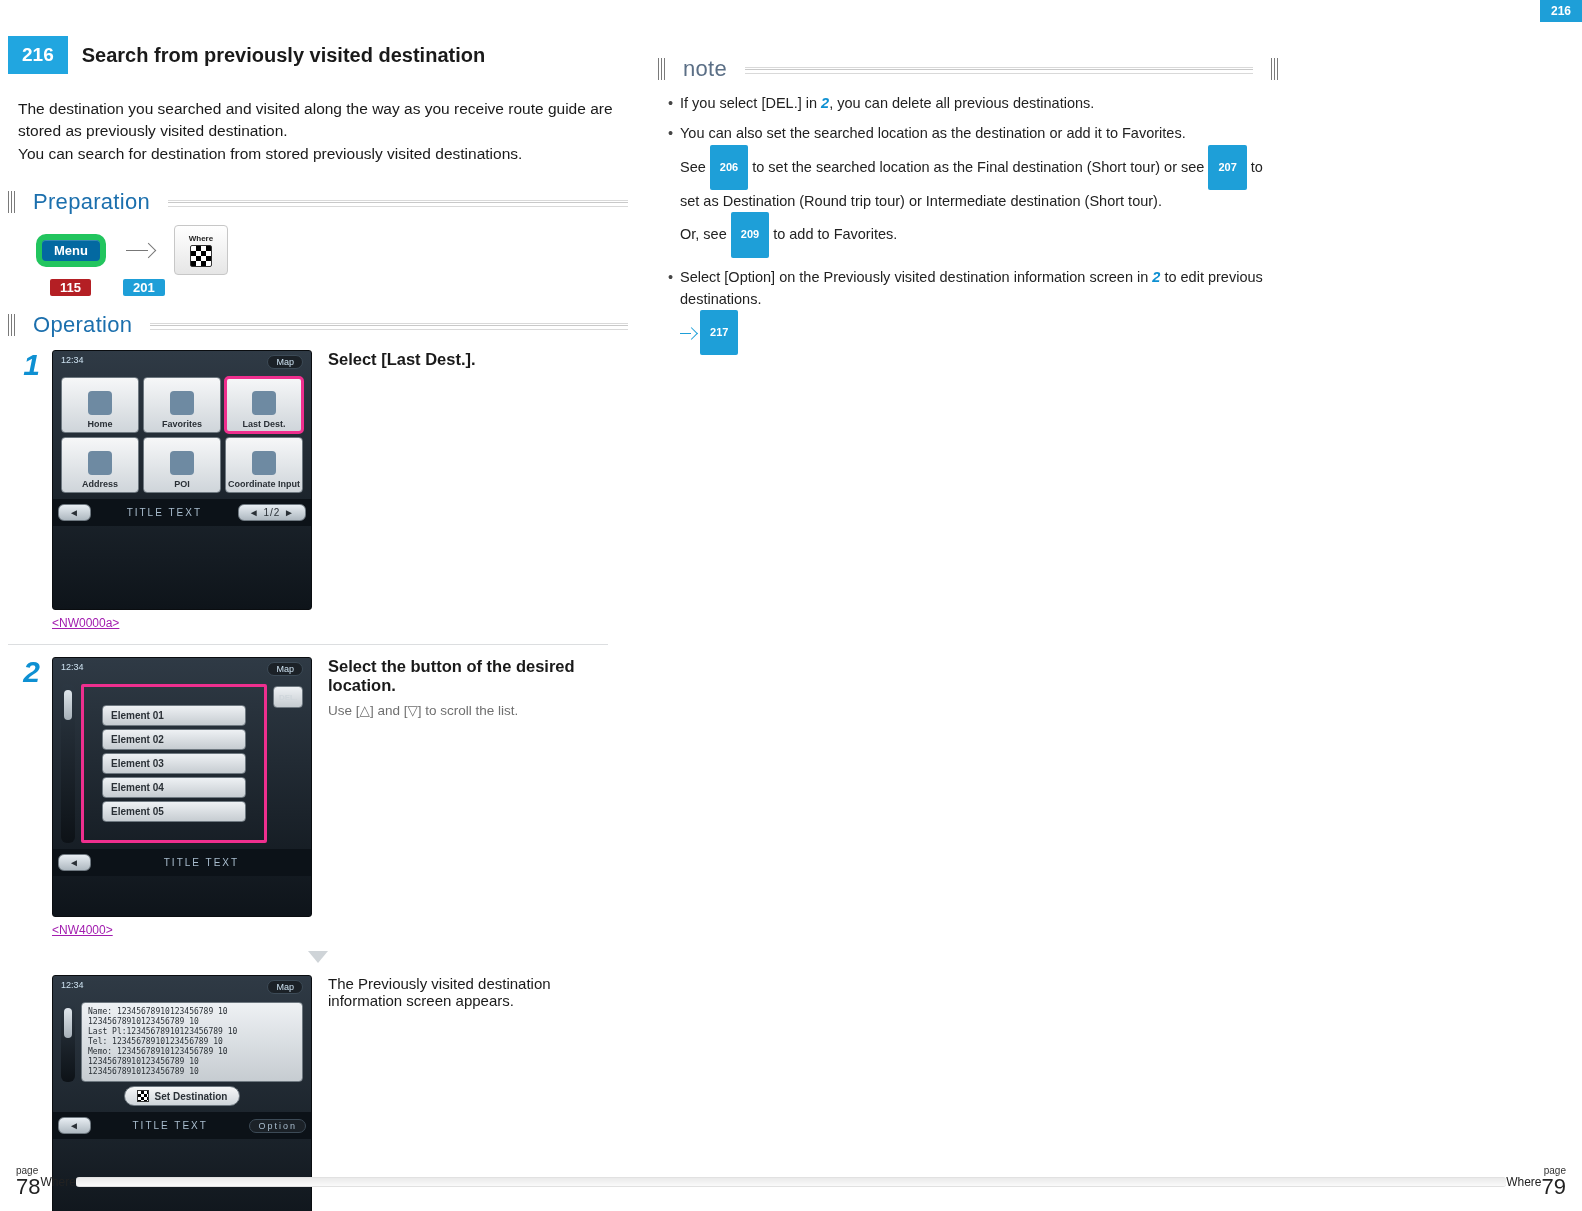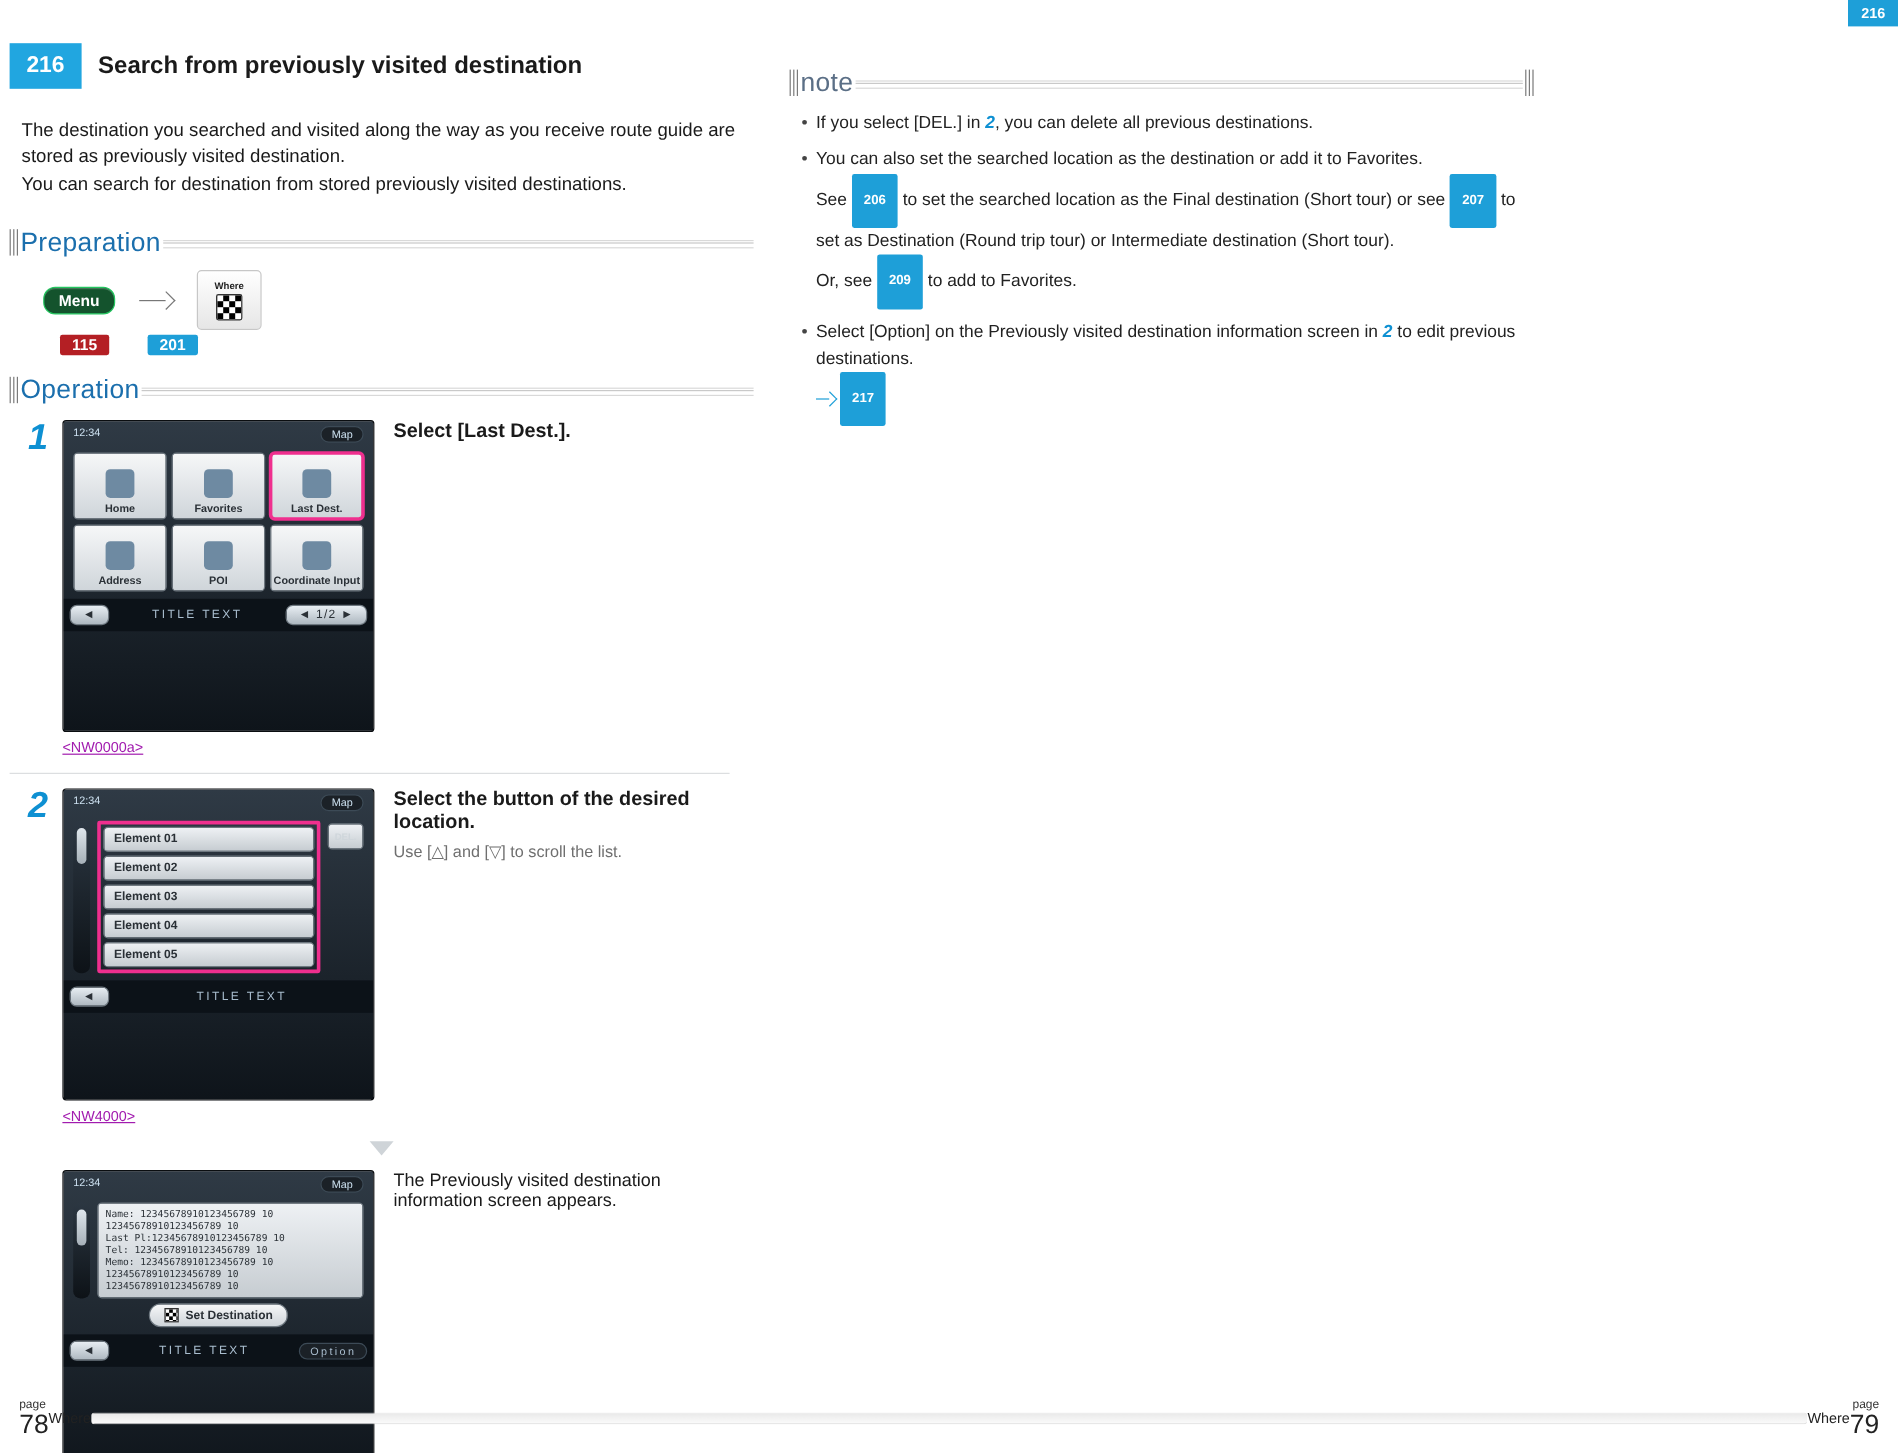--- a/index.html
+++ b/index.html
@@ -56,21 +56,21 @@
     align-items: center;
     color: #1a1a1a;
   }
 
   .intro { font-size: 15.5px; line-height: 1.45; color: #1a1a1a; margin: 0 0 24px 10px; }
 
   
   .rule-title {
     display: flex;
     align-items: center;
-    gap: 2px;
+    gap: 18px;
     margin: 16px 0 10px 0;
   }
   .rule-title .stripes-before {
     display: inline-flex;
     gap: 2px;
   }
   .rule-title .stripes-before span {
     display: inline-block; width: 1px; height: 22px; background: #7a7a7a;
   }
   .rule-title .label { color: #5a6a75; font-size: 22px; letter-spacing: .3px; }
@@ -84,27 +84,27 @@
   .rule-title .line::before, .rule-title .line::after {
     content: ""; position: absolute; left: 0; right: 0; height: 1px; background: #d9d9d9;
   }
   .rule-title .line::before { top: -3px; }
   .rule-title .line::after  { top: 3px; }
 
   .prep-caption { color: #7a7a7a; font-size: 14.5px; margin: 8px 0 6px 22px; }
 
   .prep-row { display: flex; align-items: center; gap: 20px; margin-left: 28px; margin-bottom: 4px; }
   .menu-pill {
-    background: #14532d;
+    background: #0369a1;
     color: #fff;
     border-radius: 10px;
     padding: 3px 12px;
     font-weight: 700;
     font-size: 13px;
-    border: 1px solid #22c55e;
+    border: 6px solid #22c55e;
     box-shadow: inset 0 1px 0 rgba(255,255,255,.2);
   }
   .arrow-thin {
     width: 28px; height: 14px; position: relative;
   }
   .arrow-thin::before {
     content: ""; position: absolute; left: 0; right: 6px; top: 50%; height: 1px; background: #777;
   }
   .arrow-thin::after {
     content: ""; position: absolute; right: 0; top: 2px; width: 10px; height: 10px;
@@ -170,21 +170,21 @@
 
   .listshot .listbox {
     padding: 4px 8px 0 8px; display: flex; gap: 6px;
   }
   .vscroll {
     width: 14px; background: linear-gradient(#2c3742,#0d1217); border-radius: 6px;
     position: relative;
   }
   .vscroll .thumb { position: absolute; top: 6px; left: 3px; right: 3px; height: 30px;
     background: linear-gradient(#dfe6ec,#a6b0b8); border-radius: 4px; }
-  .rows { flex: 1; display: flex; flex-direction: column; gap: 3px; border: 3px solid #ef2f8e; padding: 2px; border-radius: 2px; }
+  .rows { flex: 1; display: flex; flex-direction: column; gap: 3px; border: 3px solid #ef2f8e; padding: 18px; border-radius: 2px; }
   .rowbtn { background: linear-gradient(#eef1f4,#c6ccd1); border: 1px solid #6e7880; border-radius: 4px;
     font-weight: 700; color: #2a3036; font-size: 10px; padding: 4px 8px; text-align: left; }
   .delbtn { width: 30px; height: 22px; align-self: flex-start; margin-top: 2px;
     background: linear-gradient(#eef1f4,#c6ccd1); border: 1px solid #6e7880; border-radius: 4px;
     font-size: 8px; font-weight: 700; display: flex; align-items: center; justify-content: center; }
 
   .infos {
     padding: 4px 8px 0 8px; display: flex; gap: 6px;
   }
   .infos .panel { flex: 1; background: linear-gradient(#eef1f4,#c6ccd1); border-radius: 4px; border: 1px solid #6e7880;

